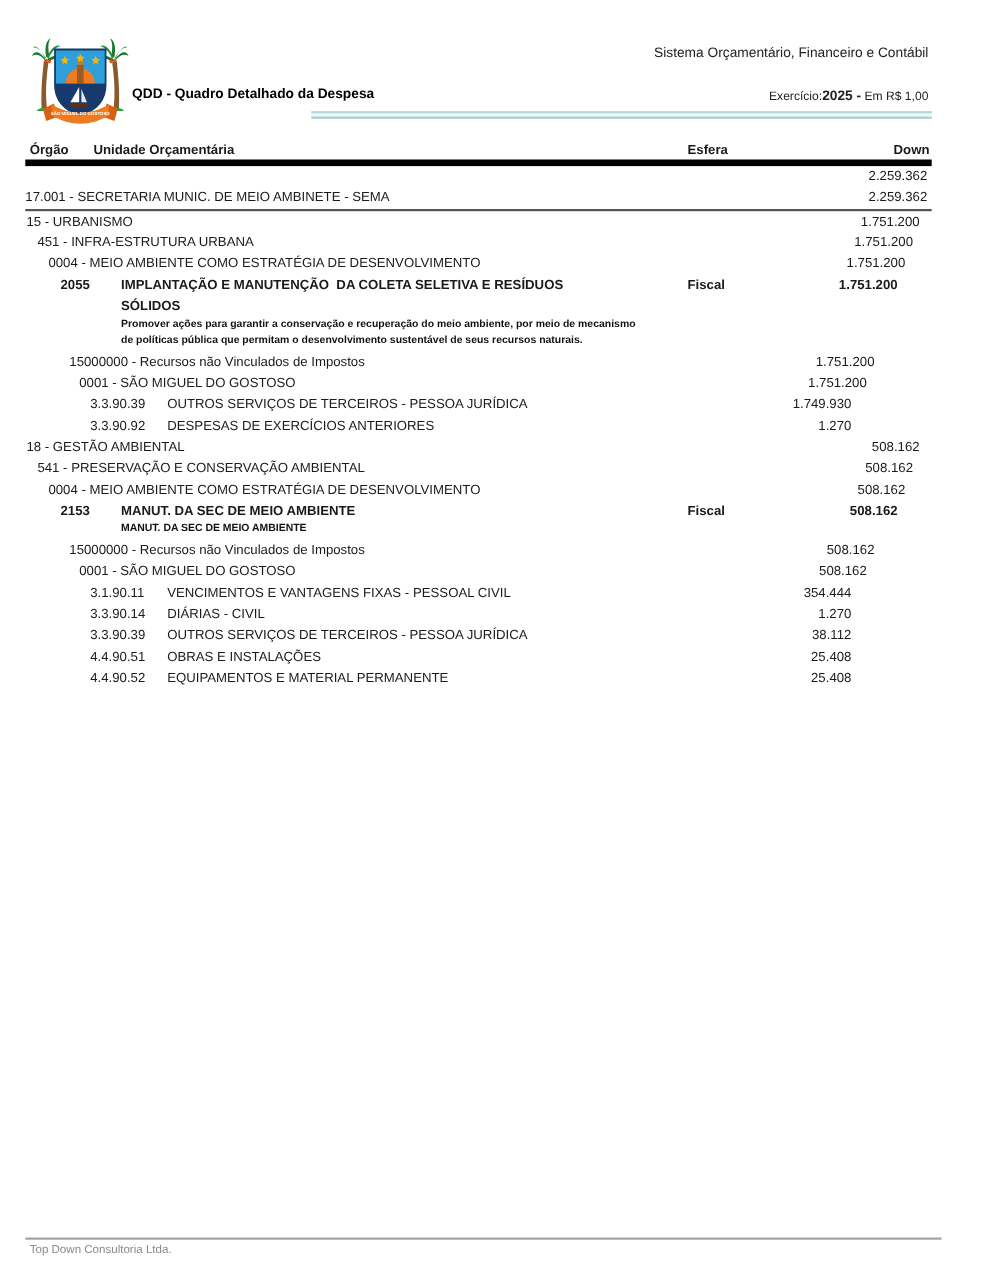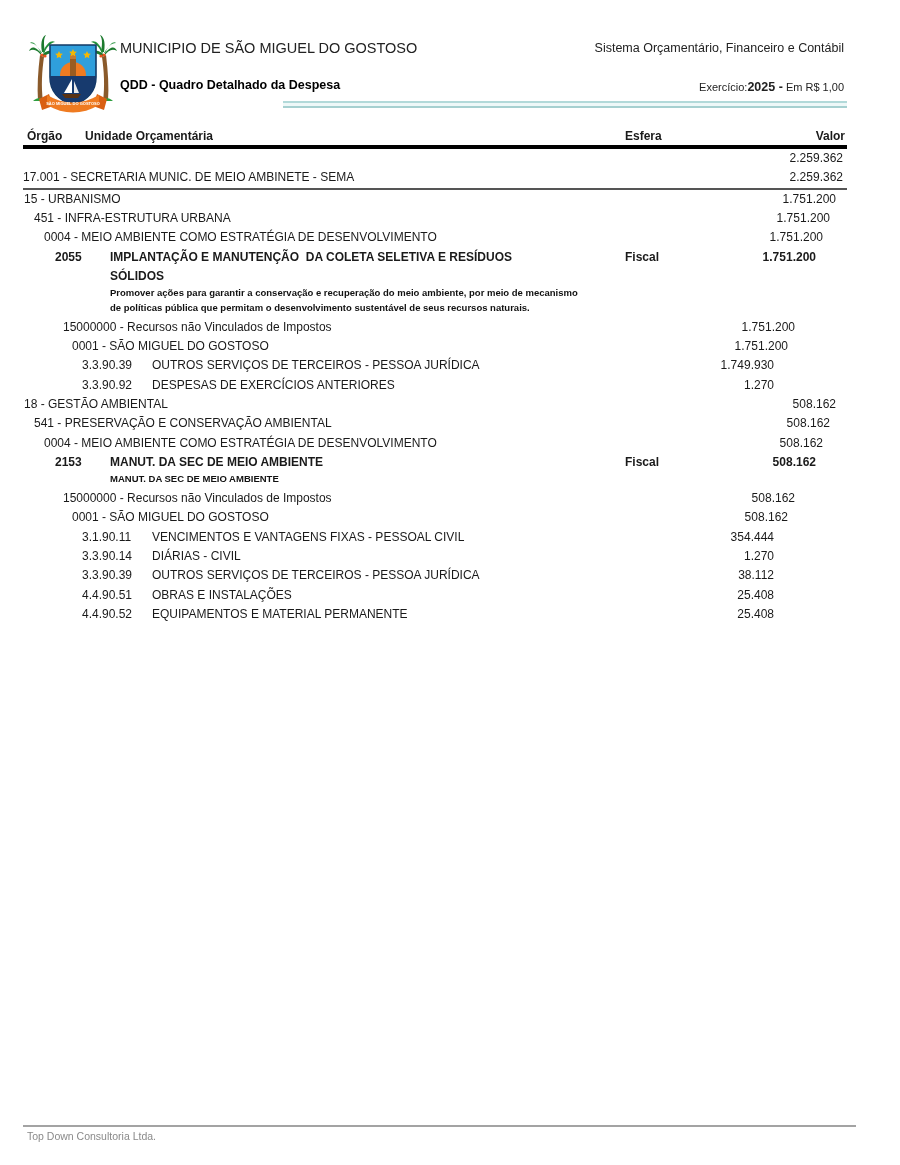--- a/index.html
+++ b/index.html
@@ -19,21 +19,21 @@
   .exercicio{position:absolute;right:56px;top:80px;font-size:11px;color:#222;}
   .exercicio .year{font-weight:bold;font-size:12.5px;}
   .teal-bar{
     position:absolute;left:283px;top:101px;width:564px;height:3px;
     background:#eef8f8;
     border-top:2px solid #b2d9d9;
     border-bottom:2px solid #a6d0d0;
   }
   
   .doc{position:absolute;left:23px;top:127px;width:824px;}
-  .colheader{position:relative;height:18px;line-height:18px;border-bottom:4px solid #000000;font-weight:bold;font-size:12px;}
+  .colheader{position:relative;height:18px;line-height:18px;border-bottom:6px solid #000000;font-weight:bold;font-size:12px;}
   .colheader .c-orgao{position:absolute;left:4px;}
   .colheader .c-unidade{position:absolute;left:62px;}
   .colheader .c-esfera{position:absolute;left:602px;}
   .colheader .c-valor{position:absolute;right:2px;}
   .row{position:relative;line-height:19.35px;font-size:12px;white-space:pre-wrap;}
   .row .val{position:absolute;top:0;line-height:19.35px;}
   .hr-section{height:2px;background:#555;margin:0;}
   .r-orgao{padding-left:4px;height:19.35px;}       .r-orgao .val{right:4px;}
   .r-uo{padding-left:0;height:19.35px;}            .r-uo .val{right:4px;}
   .r-funcao{padding-left:1px;height:19.35px;}      .r-funcao .val{right:11px;}
@@ -111,32 +111,31 @@
     </g>
 
     <g>
       <path d="M10 68 L20 63 L24 75 L13 79 Z" fill="#d95f12"></path>
       <path d="M78 68 L68 63 L64 75 L75 79 Z" fill="#d95f12"></path>
       <path d="M18 64 C35 74 53 74 70 64 L70 74 C53 84 35 84 18 74 Z" fill="#ef7b21"></path>
       <text x="44" y="73.5" text-anchor="middle" font-size="4" font-weight="bold" fill="#ffffff">SÃO MIGUEL DO GOSTOSO</text>
     </g>
   </svg>
 
-  <div class="muni-title">MUNICIPIO DE SÃO MIGUEL DO GOSTOSO</div>
   <div class="sys-title">Sistema Orçamentário, Financeiro e Contábil</div>
   <div class="report-title">QDD - Quadro Detalhado da Despesa</div>
   <div class="exercicio"><span>Exercício:</span><span class="year">2025 -</span><span> Em R$ 1,00</span></div>
   <div class="teal-bar"></div>
 
   <div class="doc">
     <div class="colheader">
       <span class="c-orgao">Órgão</span>
       <span class="c-unidade">Unidade Orçamentária</span>
       <span class="c-esfera">Esfera</span>
-      <span class="c-valor">Valor</span>
+      <span class="c-valor">Down</span>
     </div>
 
     <div class="row r-orgao"><span class="val">2.259.362</span></div>
     <div class="row r-uo"><span class="lbl">17.001 - SECRETARIA MUNIC. DE MEIO AMBINETE - SEMA</span><span class="val">2.259.362</span></div>
 
     <div class="hr-section"></div>
 
     <div class="row r-funcao"><span class="lbl">15 - URBANISMO</span><span class="val">1.751.200</span></div>
     <div class="row r-subfuncao"><span class="lbl">451 - INFRA-ESTRUTURA URBANA</span><span class="val">1.751.200</span></div>
     <div class="row r-programa"><span class="lbl">0004 - MEIO AMBIENTE COMO ESTRATÉGIA DE DESENVOLVIMENTO</span><span class="val">1.751.200</span></div>

